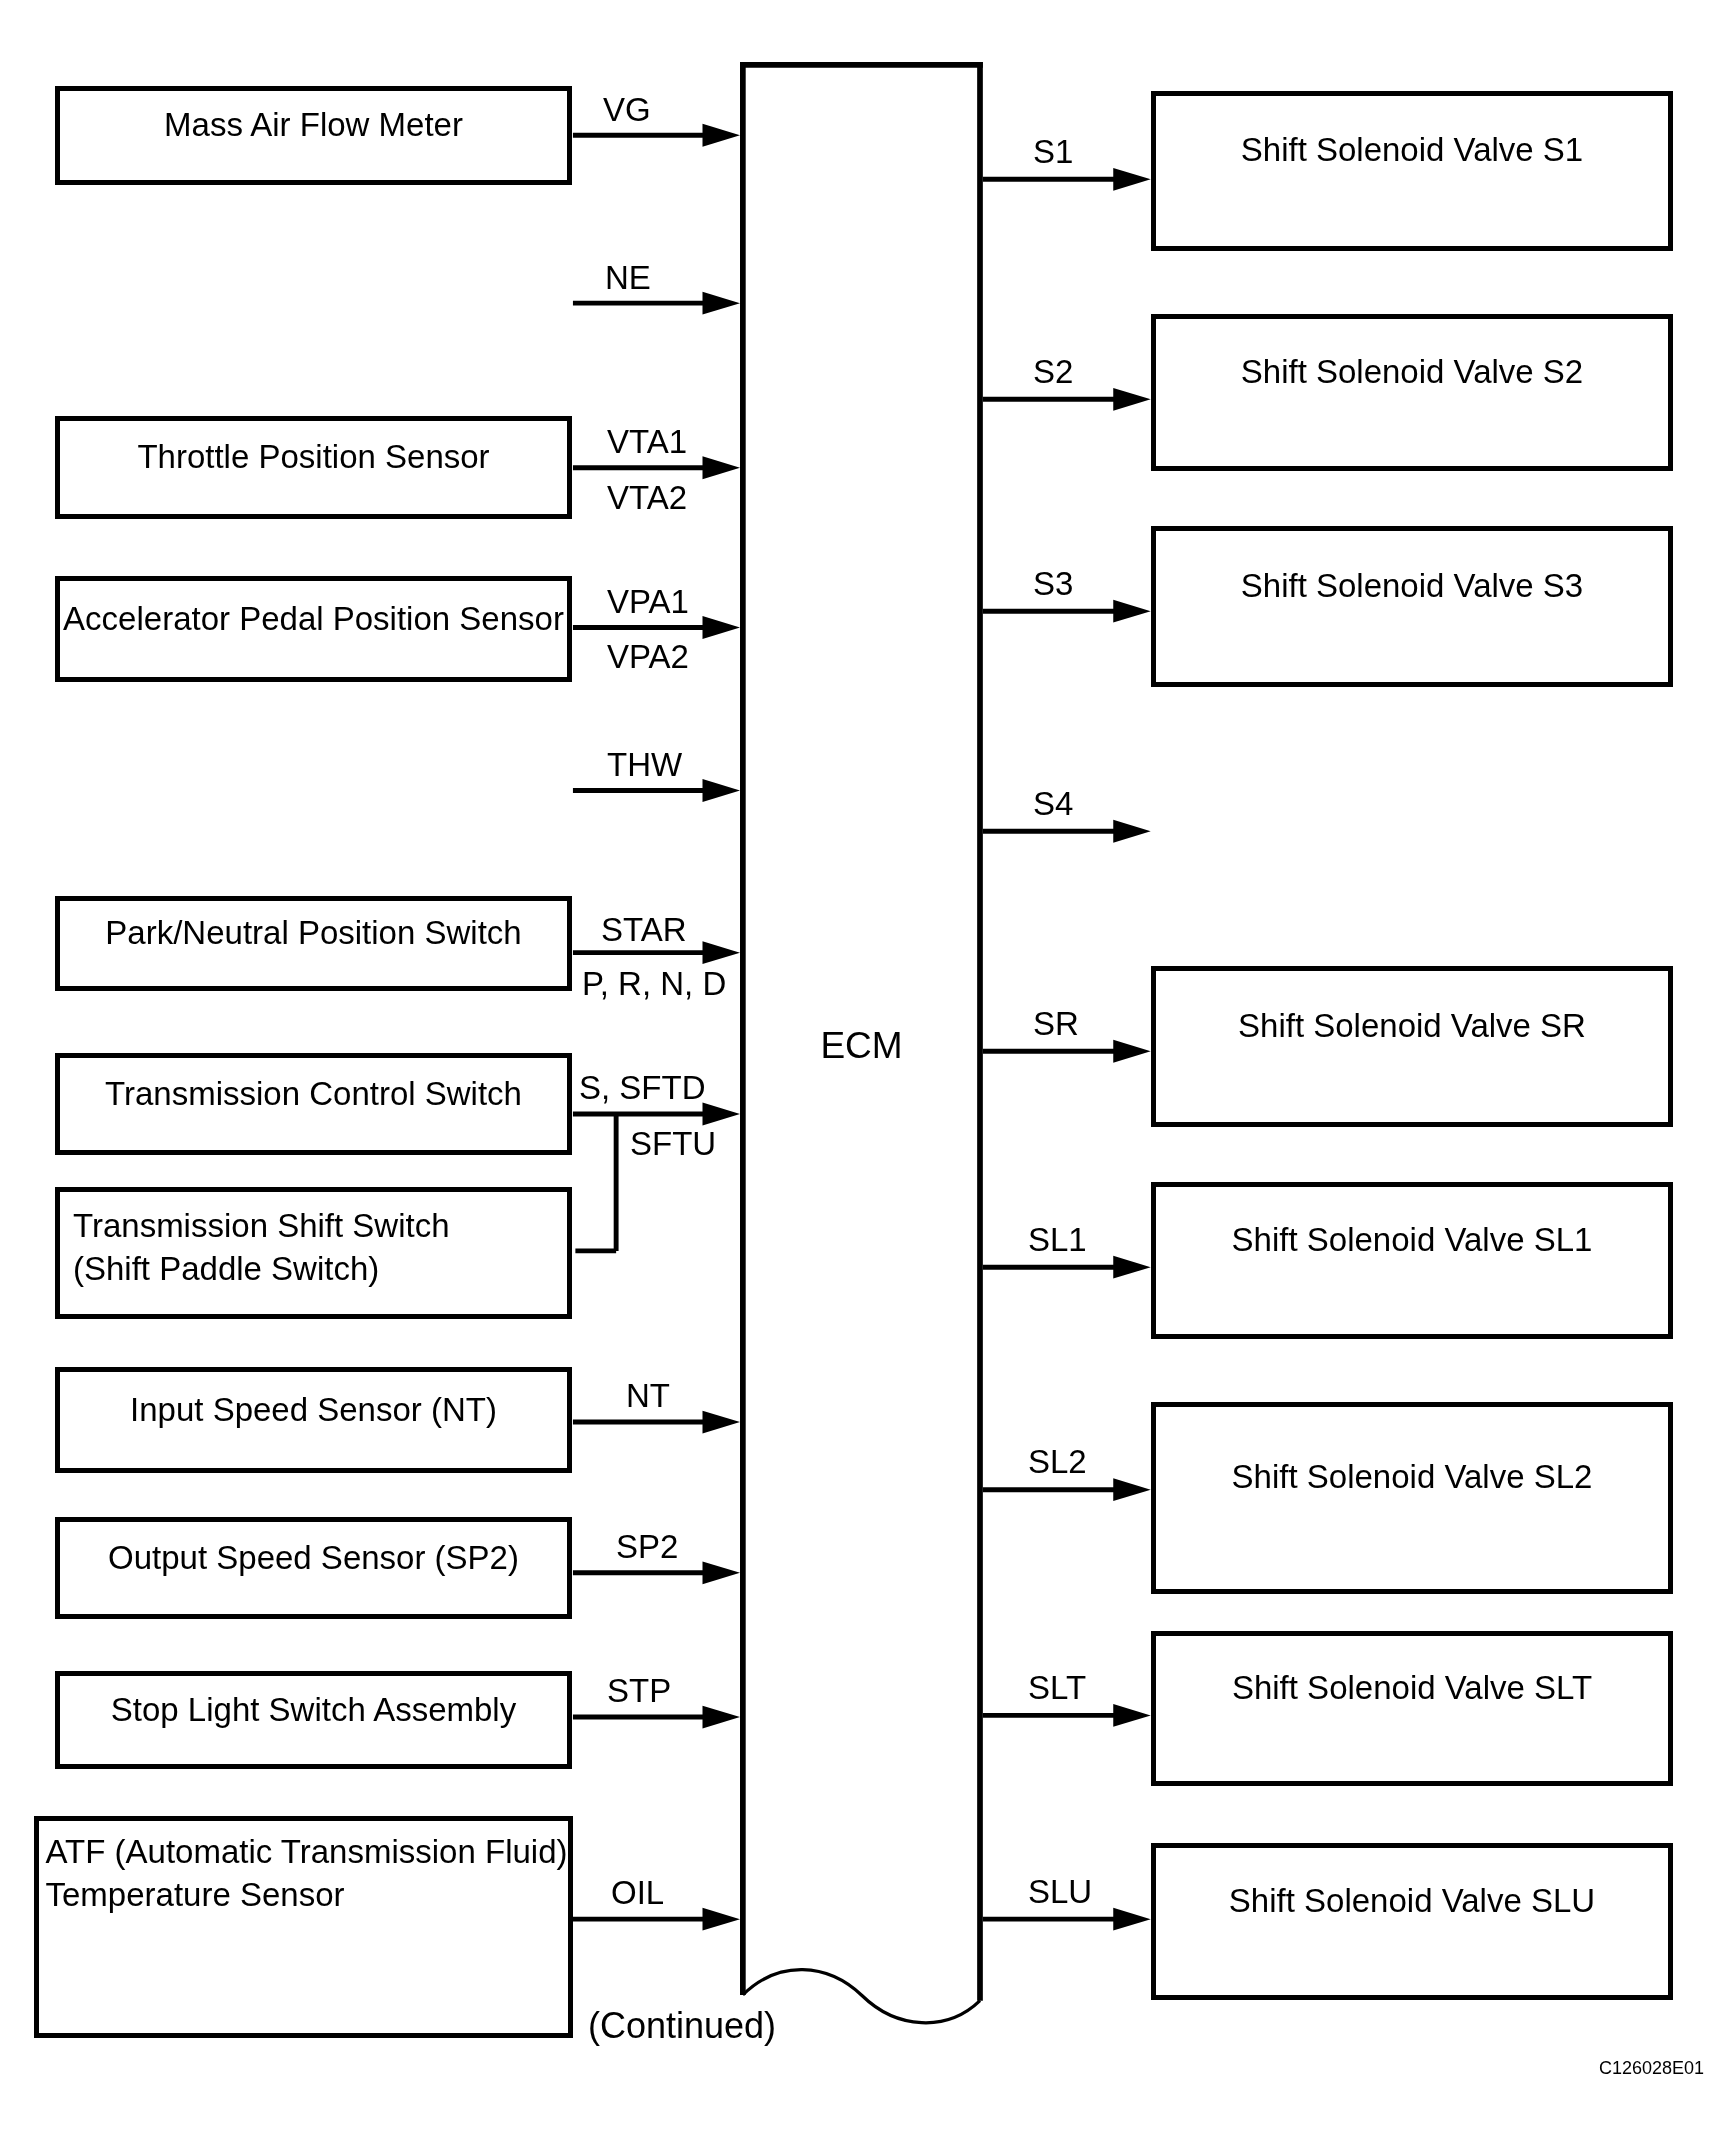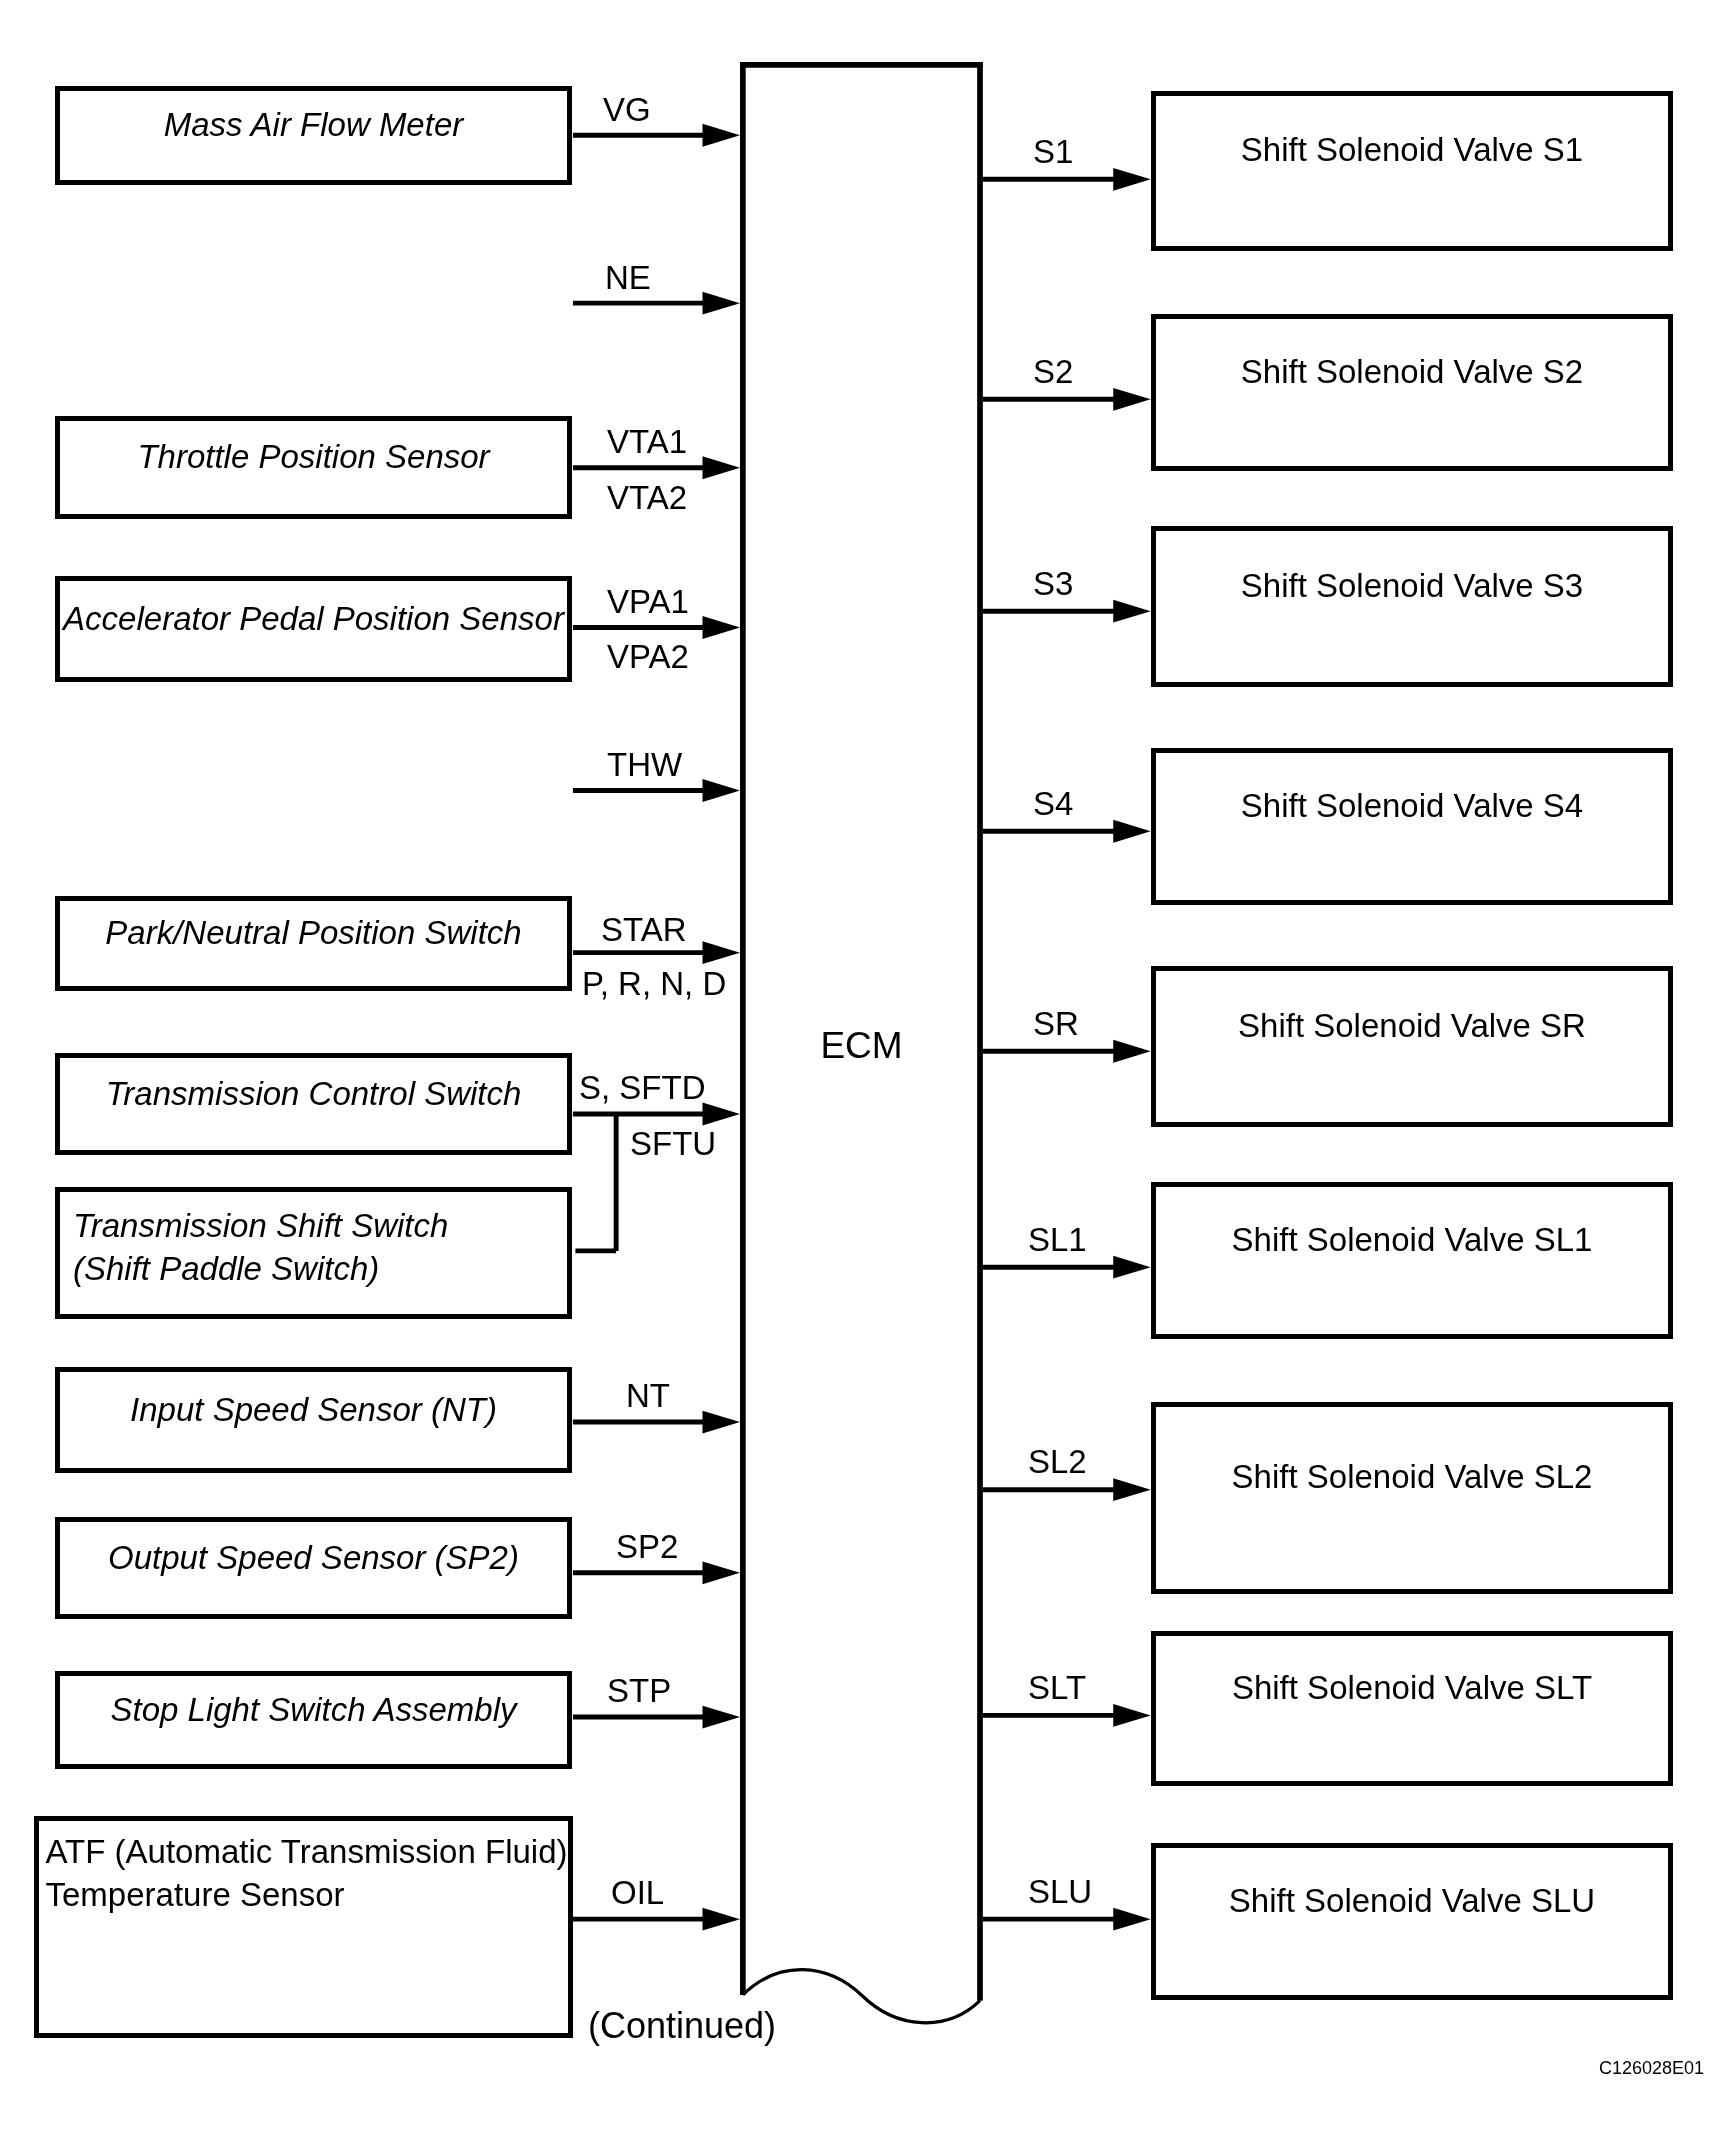--- a/index.html
+++ b/index.html
@@ -19,21 +19,21 @@
     background: #ffffff;
     box-sizing: border-box;
     display: flex;
     align-items: center;
     justify-content: center;
     text-align: center;
     font-size: 33px;
     line-height: 1.2;
     white-space: nowrap;
   }
-  .lbox { left: 55px; width: 517px; padding-bottom: 21px; font-style: italic; }
+  .lbox { left: 55px; width: 517px; padding-bottom: 21px; }
   .rbox { left: 1151px; width: 522px; padding-bottom: 42px; }
   .box.two {
     flex-direction: column;
     align-items: flex-start;
     justify-content: flex-start;
     text-align: left;
     padding-bottom: 0;
     line-height: 1.3;
   }
   .sig {
@@ -185,21 +185,20 @@
   <div class="box lbox" style="top:1517px;height:102px;">Output Speed Sensor (SP2)</div>
   <div class="box lbox" style="top:1671px;height:98px;">Stop Light Switch Assembly</div>
   <div class="box two" style="left:34px;top:1816px;width:539px;height:222px;padding:9.8px 0 0 6.5px;">
     <span>ATF (Automatic Transmission Fluid)</span>
     <span>Temperature Sensor</span>
   </div>
 
   <div class="box rbox" style="top:91px;height:160px;">Shift Solenoid Valve S1</div>
   <div class="box rbox" style="top:314px;height:157px;">Shift Solenoid Valve S2</div>
   <div class="box rbox" style="top:526px;height:161px;">Shift Solenoid Valve S3</div>
-  <div class="box rbox" style="top:748px;height:157px;">Shift Solenoid Valve S4</div>
   <div class="box rbox" style="top:966px;height:161px;">Shift Solenoid Valve SR</div>
   <div class="box rbox" style="top:1182px;height:157px;">Shift Solenoid Valve SL1</div>
   <div class="box rbox" style="top:1402px;height:192px;text-align:center;">Shift Solenoid Valve SL2</div>
   <div class="box rbox" style="top:1631px;height:155px;">Shift Solenoid Valve SLT</div>
   <div class="box rbox" style="top:1843px;height:157px;">Shift Solenoid Valve SLU</div>
 
   <div class="sig" style="left:603px;top:90px;">VG</div>
   <div class="sig" style="left:605px;top:258px;">NE</div>
   <div class="sig" style="left:607px;top:422px;">VTA1</div>
   <div class="sig" style="left:607px;top:478px;">VTA2</div>

